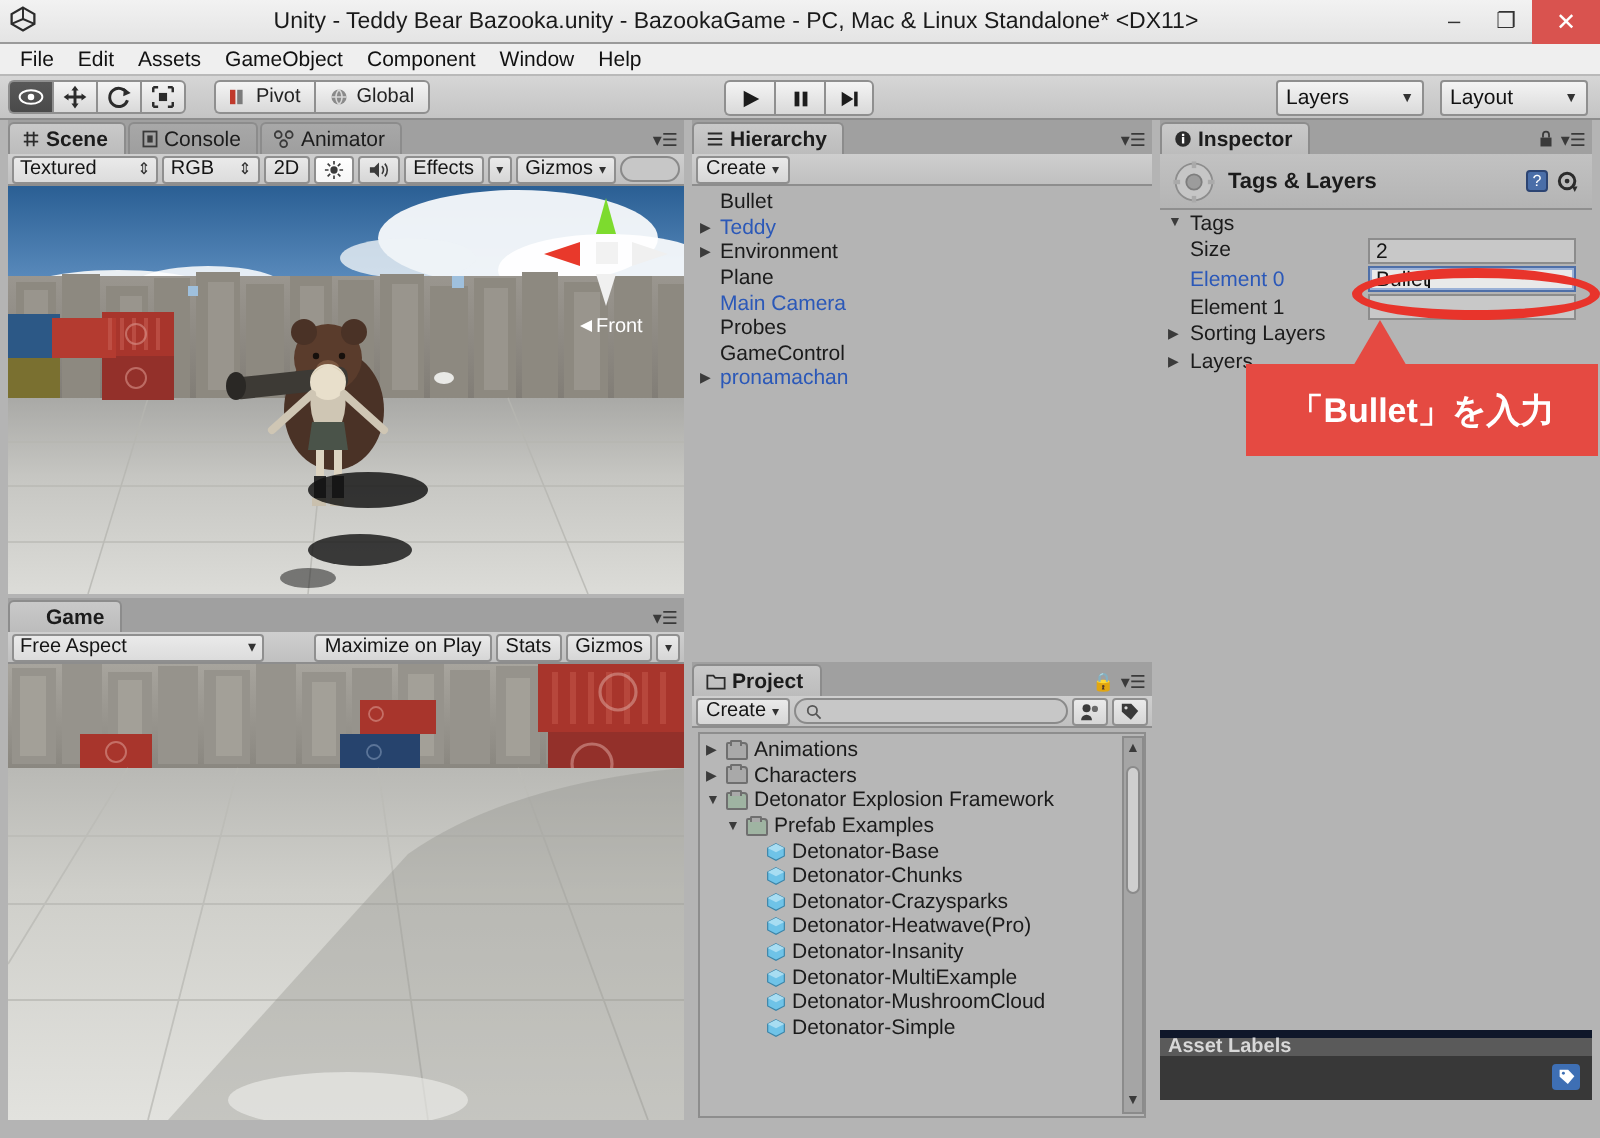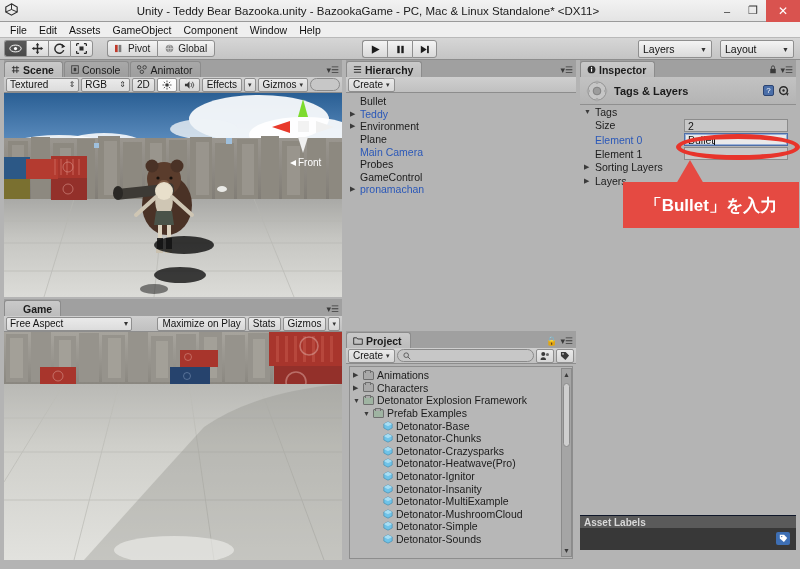--- a/index.html
+++ b/index.html
@@ -171,21 +171,21 @@
     position:absolute; left:104px; width:104px; height:13px;
     background:#c8c8c8; border:1px solid #8c8c8c;
     font-size:10.5px; color:#141414; padding-left:3px; line-height:12px;
     overflow:hidden;
   }
   .ifield.editing { background:#e9e9e9; border:1px solid #4e6fa8; box-shadow: inset 0 0 0 1px #9ab0d6; }
   .caret { display:inline-block; width:1px; height:9px; background:#111; vertical-align:-1px; margin-left:0px;}
 
   
   #assetlabels { position:absolute; left:580px; top:515px; width:216px; height:44px; }
-  .al-head { height:13px; background:#5a5a5a; border-top:1px solid #0f172a; color:#d8d8d8; font-size:10px; font-weight:bold; padding-left:4px; display:flex; align-items:center; }
+  .al-head { height:13px; background:#5a5a5a; border-top:4px solid #0f172a; color:#d8d8d8; font-size:10px; font-weight:bold; padding-left:4px; display:flex; align-items:center; }
   .al-body { height:22px; background:#383838; position:relative; }
   .al-tag { position:absolute; right:6px; top:4px; width:14px; height:13px; background:#3e6fb4; border-radius:2px; display:flex; align-items:center; justify-content:center; }
 
   
   .anno-box {
     position:absolute; left:623px; top:182px; width:176px; height:46px;
     background:#e54a42; display:flex; align-items:center; justify-content:center;
     color:#fff; font-size:17px; font-weight:bold; letter-spacing:0px;
   }
   .anno-arrow {
@@ -754,56 +754,42 @@
             <polygon points="6,1 11,3.6 11,8.4 6,11 1,8.4 1,3.6" fill="#6fc3e8" stroke="#3b84a8" stroke-width="0.7"></polygon>
             <polygon points="6,1 11,3.6 6,6.2 1,3.6" fill="#a8ddf2"></polygon>
           </svg>
           <span>Detonator-Heatwave(Pro)</span>
         </div>
       <div class="prow" style="padding-left:33px">
           <svg class="cube" viewBox="0 0 12 12">
             <polygon points="6,1 11,3.6 11,8.4 6,11 1,8.4 1,3.6" fill="#6fc3e8" stroke="#3b84a8" stroke-width="0.7"></polygon>
             <polygon points="6,1 11,3.6 6,6.2 1,3.6" fill="#a8ddf2"></polygon>
           </svg>
-          <span>Detonator-Ignitor</span>
+          <span>Detonator-Insanity</span>
         </div>
       <div class="prow" style="padding-left:33px">
           <svg class="cube" viewBox="0 0 12 12">
             <polygon points="6,1 11,3.6 11,8.4 6,11 1,8.4 1,3.6" fill="#6fc3e8" stroke="#3b84a8" stroke-width="0.7"></polygon>
             <polygon points="6,1 11,3.6 6,6.2 1,3.6" fill="#a8ddf2"></polygon>
           </svg>
-          <span>Detonator-Insanity</span>
+          <span>Detonator-MultiExample</span>
         </div>
       <div class="prow" style="padding-left:33px">
           <svg class="cube" viewBox="0 0 12 12">
             <polygon points="6,1 11,3.6 11,8.4 6,11 1,8.4 1,3.6" fill="#6fc3e8" stroke="#3b84a8" stroke-width="0.7"></polygon>
             <polygon points="6,1 11,3.6 6,6.2 1,3.6" fill="#a8ddf2"></polygon>
           </svg>
-          <span>Detonator-MultiExample</span>
+          <span>Detonator-MushroomCloud</span>
         </div>
       <div class="prow" style="padding-left:33px">
           <svg class="cube" viewBox="0 0 12 12">
             <polygon points="6,1 11,3.6 11,8.4 6,11 1,8.4 1,3.6" fill="#6fc3e8" stroke="#3b84a8" stroke-width="0.7"></polygon>
             <polygon points="6,1 11,3.6 6,6.2 1,3.6" fill="#a8ddf2"></polygon>
           </svg>
-          <span>Detonator-MushroomCloud</span>
-        </div>
-      <div class="prow" style="padding-left:33px">
-          <svg class="cube" viewBox="0 0 12 12">
-            <polygon points="6,1 11,3.6 11,8.4 6,11 1,8.4 1,3.6" fill="#6fc3e8" stroke="#3b84a8" stroke-width="0.7"></polygon>
-            <polygon points="6,1 11,3.6 6,6.2 1,3.6" fill="#a8ddf2"></polygon>
-          </svg>
           <span>Detonator-Simple</span>
-        </div>
-      <div class="prow" style="padding-left:33px">
-          <svg class="cube" viewBox="0 0 12 12">
-            <polygon points="6,1 11,3.6 11,8.4 6,11 1,8.4 1,3.6" fill="#6fc3e8" stroke="#3b84a8" stroke-width="0.7"></polygon>
-            <polygon points="6,1 11,3.6 6,6.2 1,3.6" fill="#a8ddf2"></polygon>
-          </svg>
-          <span>Detonator-Sounds</span>
         </div>
       <div class="prow" style="padding-left:33px; opacity:0.6"></div>
     </div>
     <div class="scrollbar">
       <div class="sb-arrow" style="top:0">▲</div>
       <div class="scrollthumb"></div>
       <div class="sb-arrow" style="bottom:0">▼</div>
     </div>
   </div>
 

